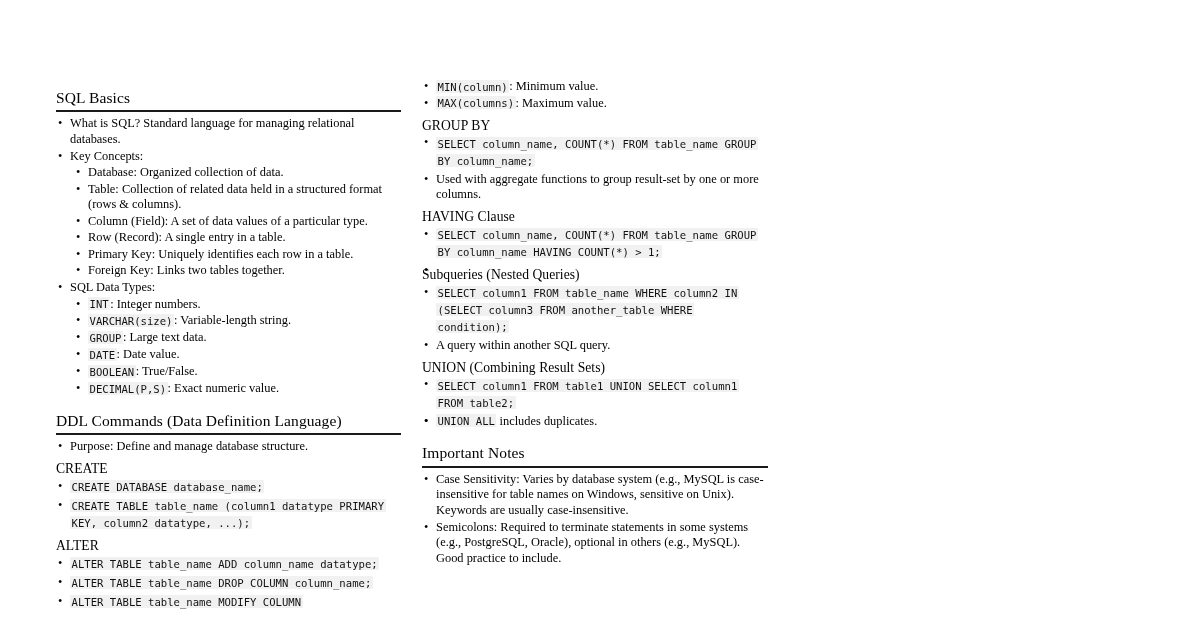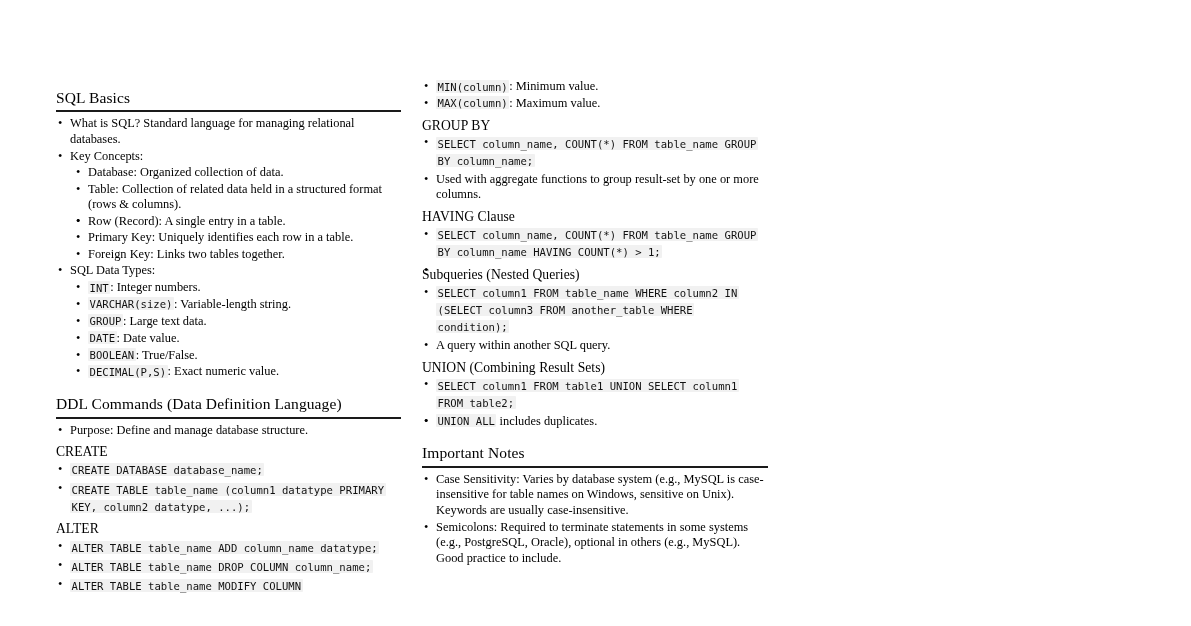--- a/index.html
+++ b/index.html
@@ -147,20 +147,21 @@
               <li>
                 <span class="bullet">•</span>
                 <span>Database: Organized collection of data.</span>
               </li>
               <li>
                 <span class="bullet">•</span>
                 <span>Table: Collection of related data held in a structured format (rows &amp; columns).</span>
               </li>
               <li>
                 <span class="bullet">•</span>
+                <span>Column (Field): A set of data values of a particular type.</span>
               </li>
               <li>
                 <span class="bullet">•</span>
                 <span>Row (Record): A single entry in a table.</span>
               </li>
               <li>
                 <span class="bullet">•</span>
                 <span>Primary Key: Uniquely identifies each row in a table.</span>
               </li>
               <li>
@@ -246,21 +247,21 @@
     <div class="col col-right">
       <div class="flow">
 
         <ul class="lvl1">
           <li>
             <span class="bullet">•</span>
             <code>MIN(column)</code><span>: Minimum value.</span>
           </li>
           <li>
             <span class="bullet">•</span>
-            <code>MAX(column)</code><span>: Maximum value.</span>
+            <code>MAX(columns)</code><span>: Maximum value.</span>
           </li>
         </ul>
 
         <h3 class="sub">GROUP BY</h3>
         <ul class="lvl1">
           <li class="code-li">
             <span class="bullet">•</span>
             <span class="codewrap"><code>SELECT column_name, COUNT(*) FROM table_name GROUP BY column_name;</code></span>
           </li>
           <li>

